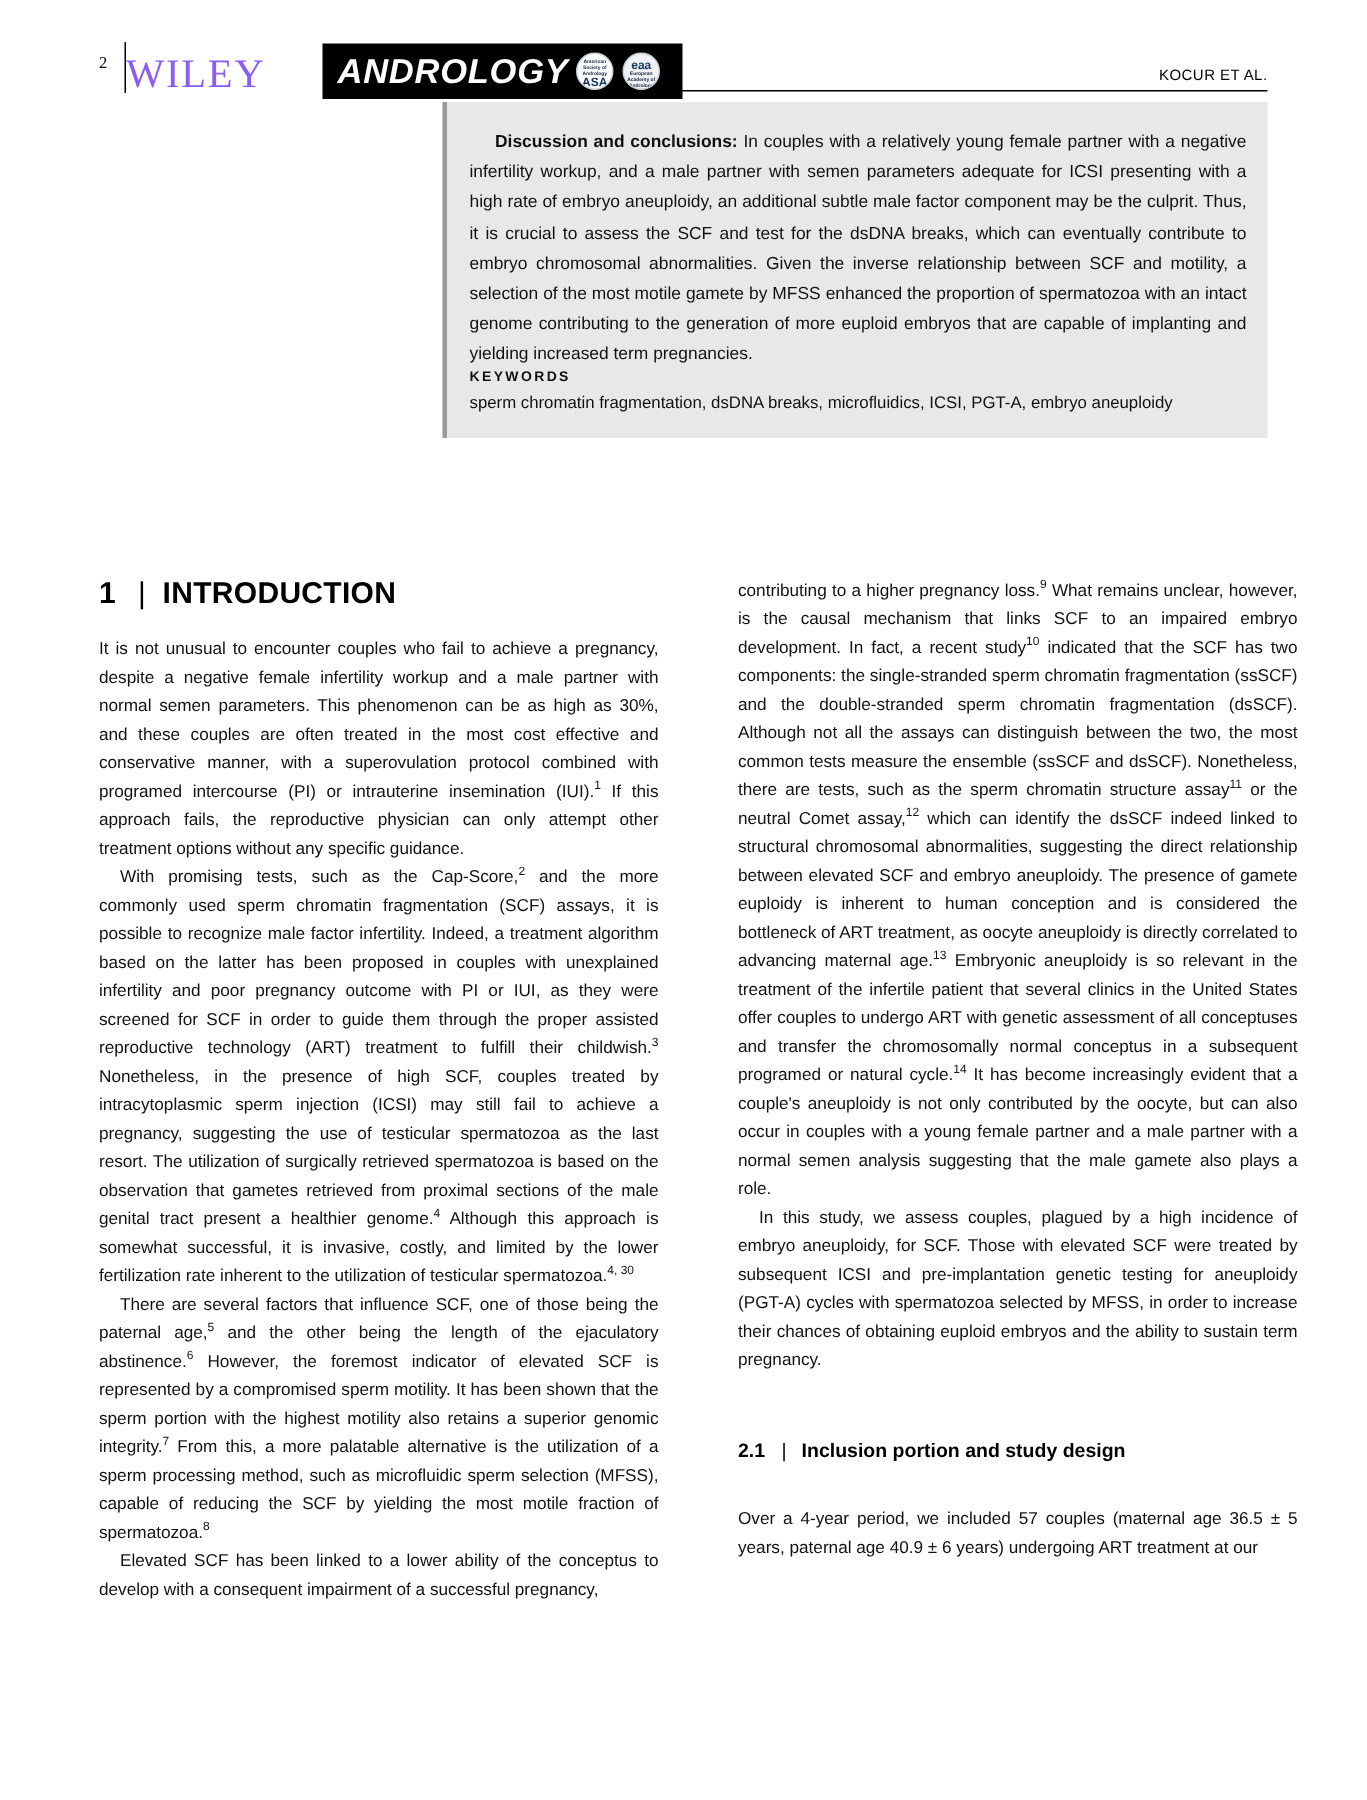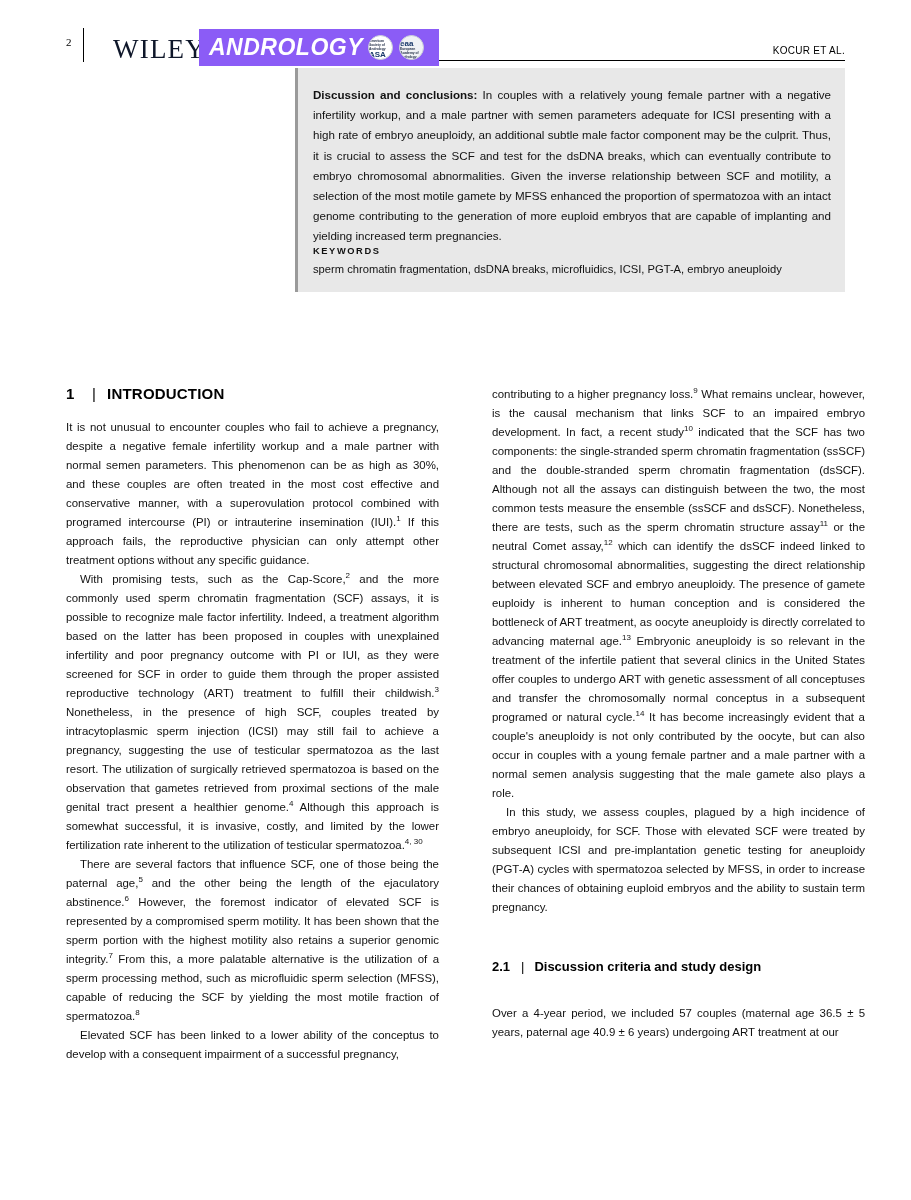--- a/index.html
+++ b/index.html
@@ -41,34 +41,34 @@
   .pagenum-rule {
     position: absolute;
     left: 83px;
     top: 14px;
     width: 1px;
     height: 34px;
     background: #000;
   }
   .wiley {
     position: absolute;
-    left: 113px;
+    left: 84px;
     top: 20px;
     font-family: "Liberation Serif", serif;
     font-size: 27px;
     letter-spacing: 1.2px;
-    color: #0f172a;
+    color: #8b5cf6;
   }
   .journal-badge {
     position: absolute;
-    left: 199px;
+    left: 215px;
     top: 15px;
     width: 240px;
     height: 37px;
-    background: #8b5cf6;
+    background: #000000;
     color: #ffffff;
     overflow: hidden;
   }
   .journal-badge .jname {
     position: absolute;
     left: 10px;
     top: 5px;
     font-family: "Liberation Sans", sans-serif;
     font-weight: bold;
     font-style: italic;
@@ -79,21 +79,21 @@
   .badge-logo {
     position: absolute;
     top: 6px;
     width: 25px;
     height: 25px;
     border-radius: 50%;
     background: #ffffff;
     border: 1px solid #c9cfd8;
     font-size: 3.4px;
     color: #18253f;
-    text-align: left;
+    text-align: center;
     line-height: 1.15;
     padding-top: 4px;
     box-sizing: border-box;
     overflow: hidden;
   }
   .badge-logo.l1 { left: 169px; }
   .badge-logo.l2 { left: 200px; background:#f0f2f5; }
   .badge-logo .lg-top { font-weight: bold; font-size: 3.3px; display:block; }
   .badge-logo .lg-mid { display:block; font-size:8px; font-weight:bold; color:#1a3a6b; line-height:1; }
   .head-rule {
@@ -133,21 +133,21 @@
     height: 100%;
     background: #9a9a9a;
   }
   .abstract-p {
     font-size: 11.6px;
     line-height: 1.74;
     text-align: justify;
     color: #111;
     margin: 0;
   }
-  .abstract-p b { font-weight: bold; }
+  .abstract-p b { font-weight: bold; margin-left: 17px; }
   .kw-title {
     font-size: 9.3px;
     letter-spacing: 1.6px;
     font-weight: bold;
     color: #111;
   }
   .kw-list {
     margin-top: 5px;
     font-size: 11.2px;
     line-height: 1.5;
@@ -163,21 +163,21 @@
   }
   .col {
     position: absolute;
     top: 0;
     width: 373px;
   }
   .col.left { left: 0; }
   .col.right { left: 406px; margin-left: 20px; }
 
   h2.sec {
-    font-size: 15px;
+    font-size: 20px;
     font-weight: bold;
     margin: 0 0 16px 0;
     letter-spacing: 0.2px;
     color: #000;
     font-family: "Liberation Sans", sans-serif;
   }
   h2.sec .num { display: inline-block; min-width: 20px; }
   h2.sec .bar { display: inline-block; padding: 0 11px 0 6px; font-weight: normal; }
   h3.sub {
     font-size: 13px;
@@ -253,21 +253,21 @@
       <p class="body"><span>contributing to a higher pregnancy loss.</span><sup>9</sup><span> What remains unclear, however, is the causal mechanism that links SCF to an impaired embryo development. In fact, a recent study</span><sup>10</sup><span> indicated that the SCF has two components: the single-stranded sperm chromatin fragmentation (ssSCF) and the double-stranded sperm chromatin fragmentation (dsSCF). Although not all the assays can distinguish between the two, the most common tests measure the ensemble (ssSCF and dsSCF). Nonetheless, there are tests, such as the sperm chromatin structure assay</span><sup>11</sup><span> or the neutral Comet assay,</span><sup>12</sup><span> which can identify the dsSCF indeed linked to structural chromosomal abnormalities, suggesting the direct relationship between elevated SCF and embryo aneuploidy. The presence of gamete euploidy is inherent to human conception and is considered the bottleneck of ART treatment, as oocyte aneuploidy is directly correlated to advancing maternal age.</span><sup>13</sup><span> Embryonic aneuploidy is so relevant in the treatment of the infertile patient that several clinics in the United States offer couples to undergo ART with genetic assessment of all conceptuses and transfer the chromosomally normal conceptus in a subsequent programed or natural cycle.</span><sup>14</sup><span> It has become increasingly evident that a couple's aneuploidy is not only contributed by the oocyte, but can also occur in couples with a young female partner and a male partner with a normal semen analysis suggesting that the male gamete also plays a role.</span></p>
 
       <p class="body"><span>In this study, we assess couples, plagued by a high incidence of embryo aneuploidy, for SCF. Those with elevated SCF were treated by subsequent ICSI and pre-implantation genetic testing for aneuploidy (PGT-A) cycles with spermatozoa selected by MFSS, in order to increase their chances of obtaining euploid embryos and the ability to sustain term pregnancy.</span></p>
 
       <div class="spacer-26"></div>
 
 
       <div class="spacer-16"></div>
 
       <h3 class="sub">
-        <span class="num">2.1</span><span class="bar">|</span><span>Discussion criteria and study design</span>
+        <span class="num">2.1</span><span class="bar">|</span><span>Inclusion portion and study design</span>
       </h3>
 
       <div class="spacer-16"></div>
 
       <p class="body"><span>Over a 4-year period, we included 57 couples (maternal age 36.5 </span><span>±</span><span> 5 years, paternal age 40.9 </span><span>±</span><span> 6 years) undergoing ART treatment at our</span></p>
     </div>
 
   </div>
 </div>
 

